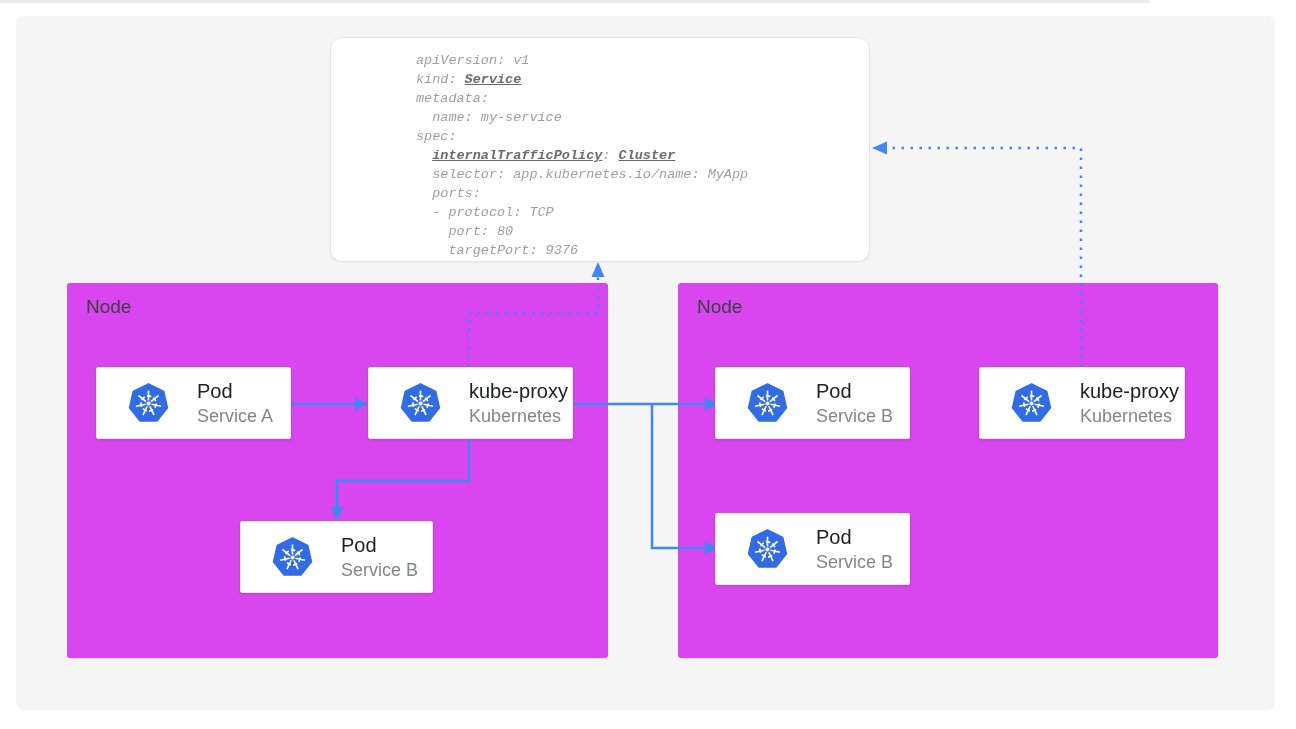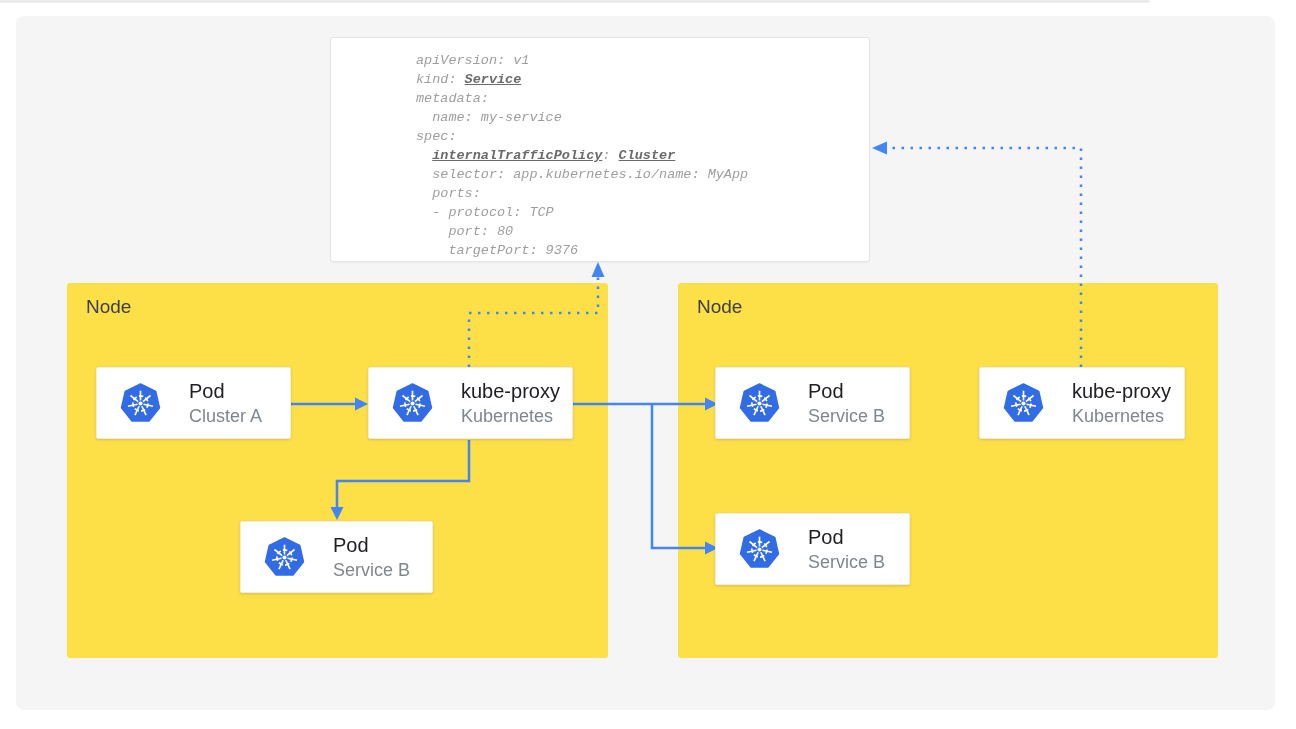--- a/index.html
+++ b/index.html
@@ -9,43 +9,43 @@
   }
   .top-hairline{
     position:absolute;left:0;top:0;width:1150px;height:3px;
     background:#ececec;border-radius:0 3px 3px 0;
   }
   .panel{
     position:absolute;left:16px;top:16px;width:1259px;height:694px;
     background:#f5f5f6;border-radius:8px;
   }
   .node-box{
-    position:absolute;background:#fde047;border-radius:3px;
+    position:absolute;background:#d946ef;border-radius:3px;
   }
   .node-left{left:67px;top:283px;width:541px;height:375px;}
   .node-right{left:678px;top:283px;width:540px;height:375px;}
   .node-label{
     position:absolute;left:19px;top:13px;font-size:19px;color:#3c4043;
   }
   .yaml-box{
     position:absolute;left:330px;top:37px;width:540px;height:225px;
-    background:#ffffff;border:1px solid #e3e3e3;border-radius:3px;
+    background:#ffffff;border:1px solid #e3e3e3;border-radius:12px;
     box-sizing:border-box;box-shadow:0 1px 2px rgba(0,0,0,.04);
   }
   .yaml-code{
     position:absolute;left:85px;top:13px;
     font:italic 13.5px/19px "Liberation Mono", monospace;
     color:#9e9e9e;white-space:pre;
   }
   .yaml-code .b{font-weight:700;color:#6b6b6b;text-decoration:underline;}
   .card{
     position:absolute;height:72px;background:#ffffff;
     border:1px solid #ececec;border-radius:2px;box-sizing:border-box;
     box-shadow:0 1px 3px rgba(0,0,0,.14);
-    display:flex;align-items:center;padding-left:23px;
+    display:flex;align-items:center;padding-left:31px;
   }
   .card .k8s-icon{width:41px;height:41px;flex:0 0 41px;margin-right:28px;}
   .card .txt{display:flex;flex-direction:column;}
   .card .title{font-size:20px;line-height:25px;color:#202124;}
   .card .subtitle{font-size:18px;line-height:24px;color:#7f878e;}
   .card-pod-a{left:96px;top:367px;width:195px;}
   .card-kube-proxy-left{left:368px;top:367px;width:205px;}
   .card-pod-b-left{left:240px;top:521px;width:193px;}
   .card-pod-b-right-top{left:715px;top:367px;width:195px;}
   .card-pod-b-right-bottom{left:715px;top:513px;width:195px;}
@@ -100,21 +100,21 @@
         <line x1="22.93" y1="20.67" x2="32.2" y2="22.73"></line>
         <line x1="21.3" y1="22.7" x2="25.42" y2="31.26"></line>
         <line x1="18.7" y1="22.7" x2="14.58" y2="31.26"></line>
         <line x1="17.07" y1="20.67" x2="7.8" y2="22.73"></line>
         <line x1="17.65" y1="18.12" x2="10.22" y2="12.2"></line>
       </g>
       <circle cx="20" cy="20" r="2" fill="#ffffff"></circle>
     </svg>
     <div class="txt">
       <span class="title">Pod</span>
-      <span class="subtitle">Cluster A</span>
+      <span class="subtitle">Service A</span>
     </div>
   </div>
 
   <div class="card card-kube-proxy-left">
     <svg class="k8s-icon" viewBox="0 0 40 40">
       <polygon points="20,1 34.85,8.15 38.52,24.23 28.24,37.12 11.76,37.12 1.48,24.23 5.15,8.15" fill="#326ce5" stroke="#326ce5" stroke-width="1.5" stroke-linejoin="round"></polygon>
       <g stroke="#ffffff" stroke-width="1.6" fill="none">
         <circle cx="20" cy="20" r="7.4" stroke-dasharray="4.4 2.2"></circle>
         <line x1="20" y1="17" x2="20" y2="7.5"></line>
         <line x1="22.35" y1="18.12" x2="29.78" y2="12.2"></line>

